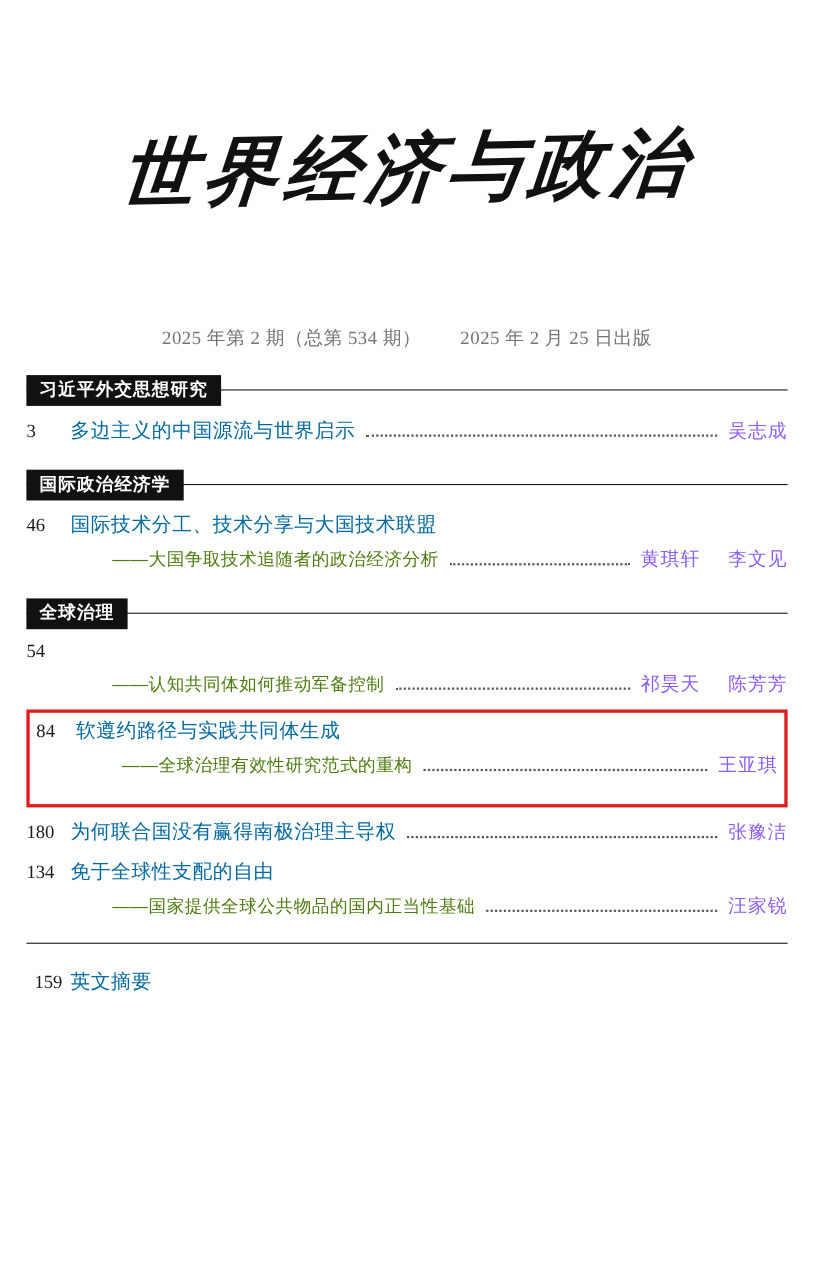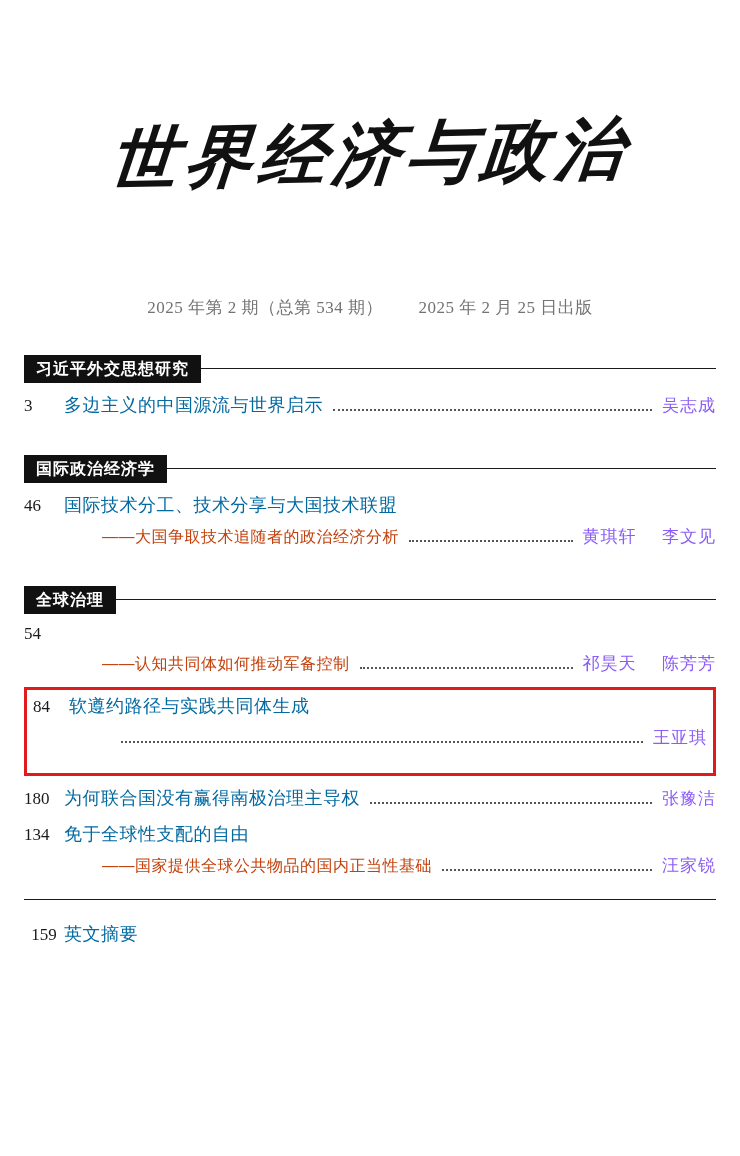--- a/index.html
+++ b/index.html
@@ -48,21 +48,21 @@
     letter-spacing: 0.5px;
     color: #737373;
   }
   .issue-line .gap {
     display: inline-block;
     width: 26px;
   }
 
   
   .section {
-    margin-top: 36px;
+    margin-top: 22px;
   }
   .section-head {
     position: relative;
     height: 28px;
   }
   .section-rule {
     position: absolute;
     left: 0;
     right: 0;
     top: 13px;
@@ -109,21 +109,21 @@
     display: flex;
     align-items: baseline;
     width: 100%;
     margin-top: 8px;
   }
   .sub-indent {
     flex: 0 0 78px;
   }
   .subtitle {
     font-size: 16px;
-    color: #c2410c;
+    color: #4d7c0f;
     white-space: nowrap;
     font-family: "Liberation Sans", sans-serif;
     letter-spacing: 0.5px;
   }
   .dots {
     flex: 1 1 auto;
     border-bottom: 2.5px dotted #555;
     margin: 0 10px 6px 10px;
     min-width: 20px;
   }
@@ -233,20 +233,21 @@
       </div>
     </div>
 
     <div class="highlight-box">
       <div class="row">
         <span class="pageno">84</span>
         <span class="title">软遵约路径与实践共同体生成</span>
       </div>
       <div class="subrow">
         <span class="sub-indent"></span>
+        <span class="subtitle">——全球治理有效性研究范式的重构</span>
         <span class="dots"></span>
         <span class="authors">王亚琪</span>
       </div>
     </div>
 
     <div class="entry">
       <div class="row">
         <span class="pageno">180</span>
         <span class="title">为何联合国没有赢得南极治理主导权</span>
         <span class="dots"></span>

